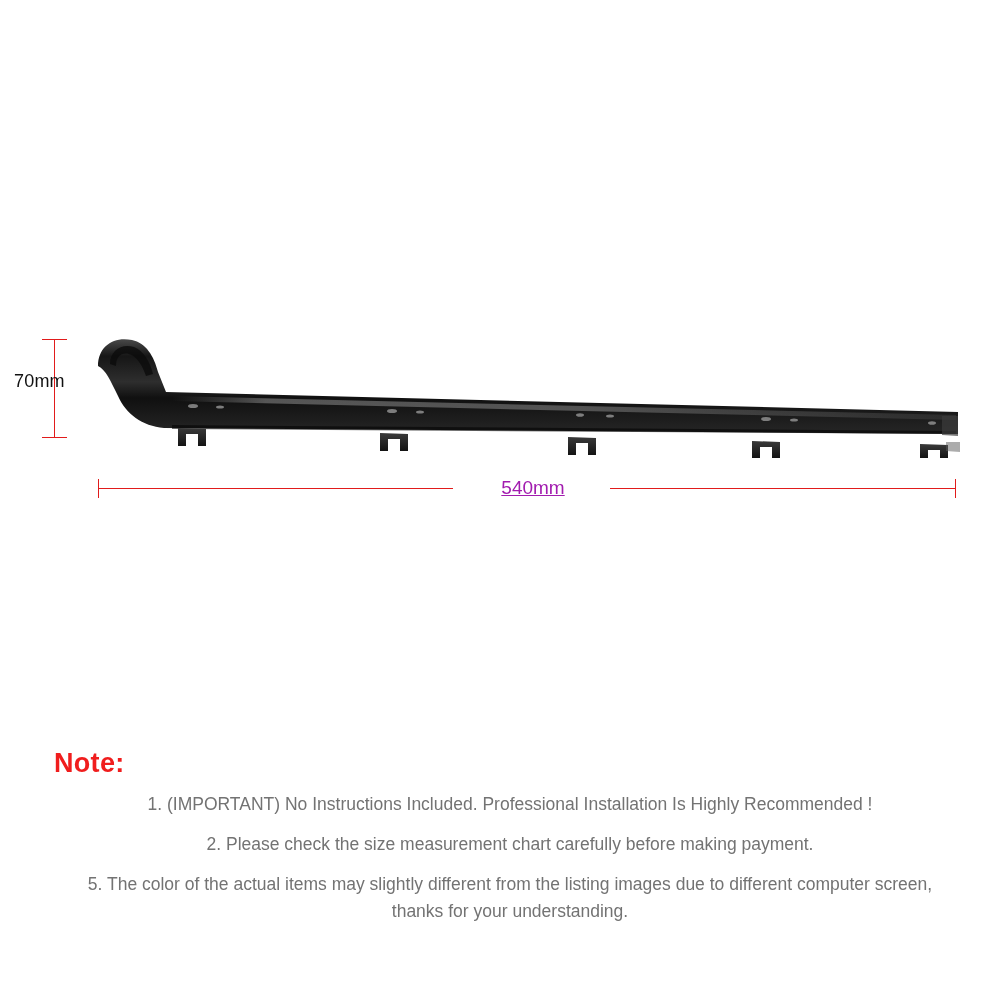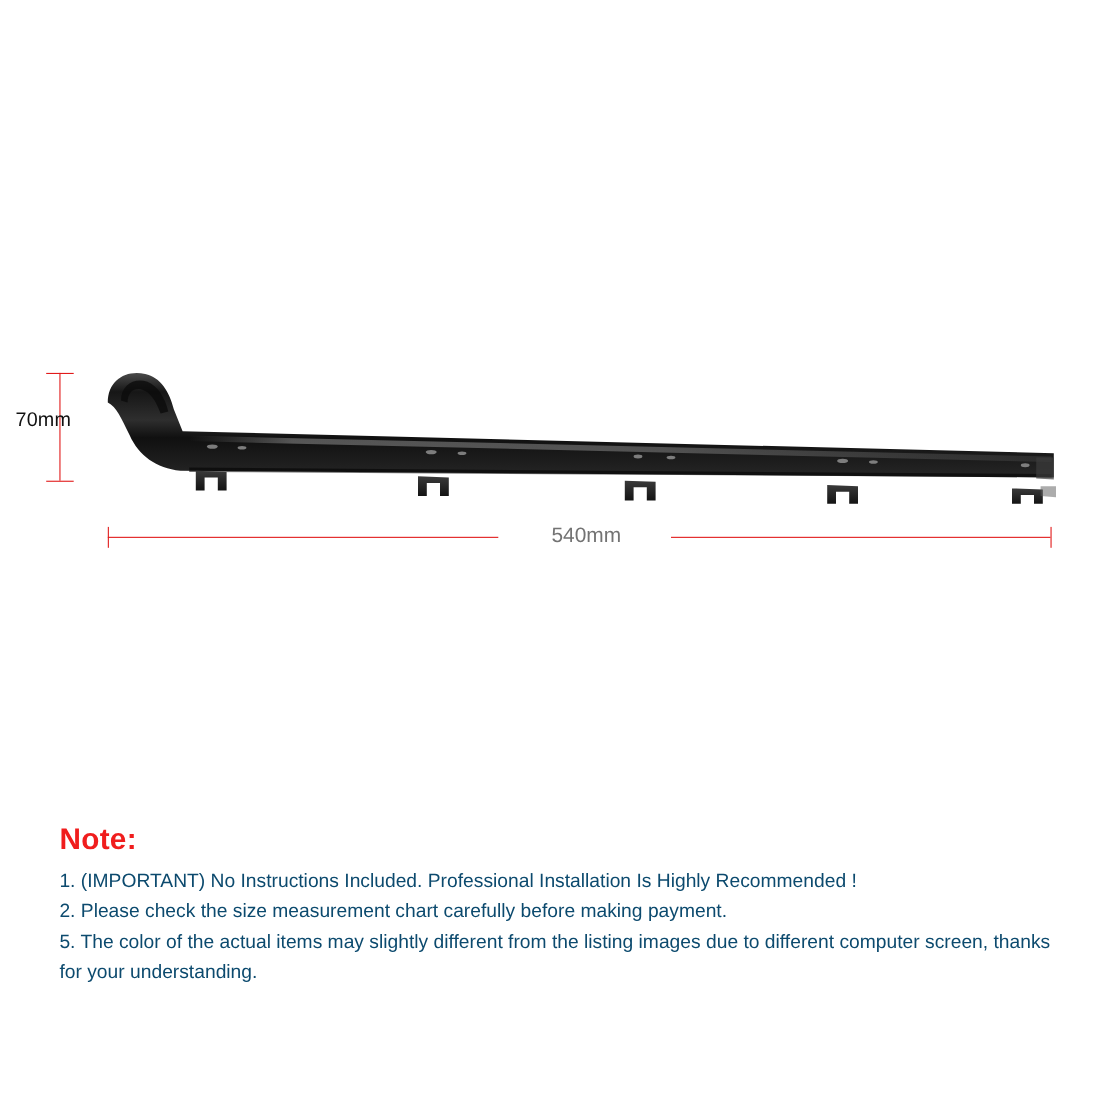--- a/index.html
+++ b/index.html
@@ -78,21 +78,22 @@
   }
   .dim-h-cap.left  { left: 98px; }
   .dim-h-cap.right { left: 955px; }
   .dim-h-label {
     position: absolute;
     left: 458px;
     top: 477px;
     width: 150px;
     text-align: center;
     font-size: 19px;
-    color: #737373;
+    color: #a21caf;
+    text-decoration: underline;
   }
 
   
   .part {
     position: absolute;
     left: 80px;
     top: 330px;
     width: 880px;
     height: 130px;
   }
@@ -107,23 +108,24 @@
   .note-title {
     font-size: 27px;
     font-weight: bold;
     color: #f01d1d;
     margin: 0 0 8px 0;
     letter-spacing: 0.3px;
   }
   .note-line {
     font-size: 17.5px;
     line-height: 27px;
-    color: #0c4a6e;
-    margin: 0;
+    color: #737373;
+    margin: 12px;
     padding: 0 0 1px 0;
+    text-align: center;
   }
 </style>
 </head>
 <body>
 
 <div id="diagram-area">
 
   <div class="dim-v-cap-top"></div>
   <div class="dim-v-line"></div>
   <div class="dim-v-cap-bot"></div>

